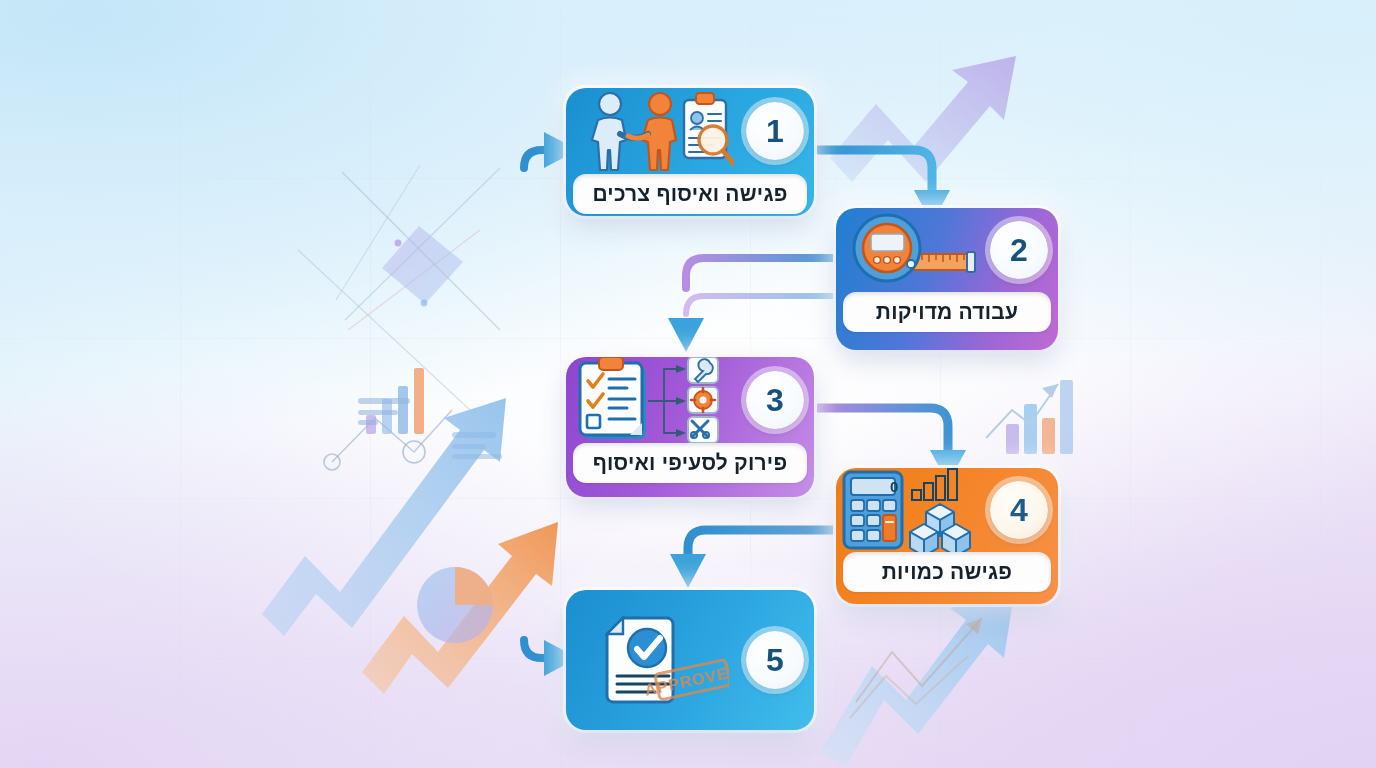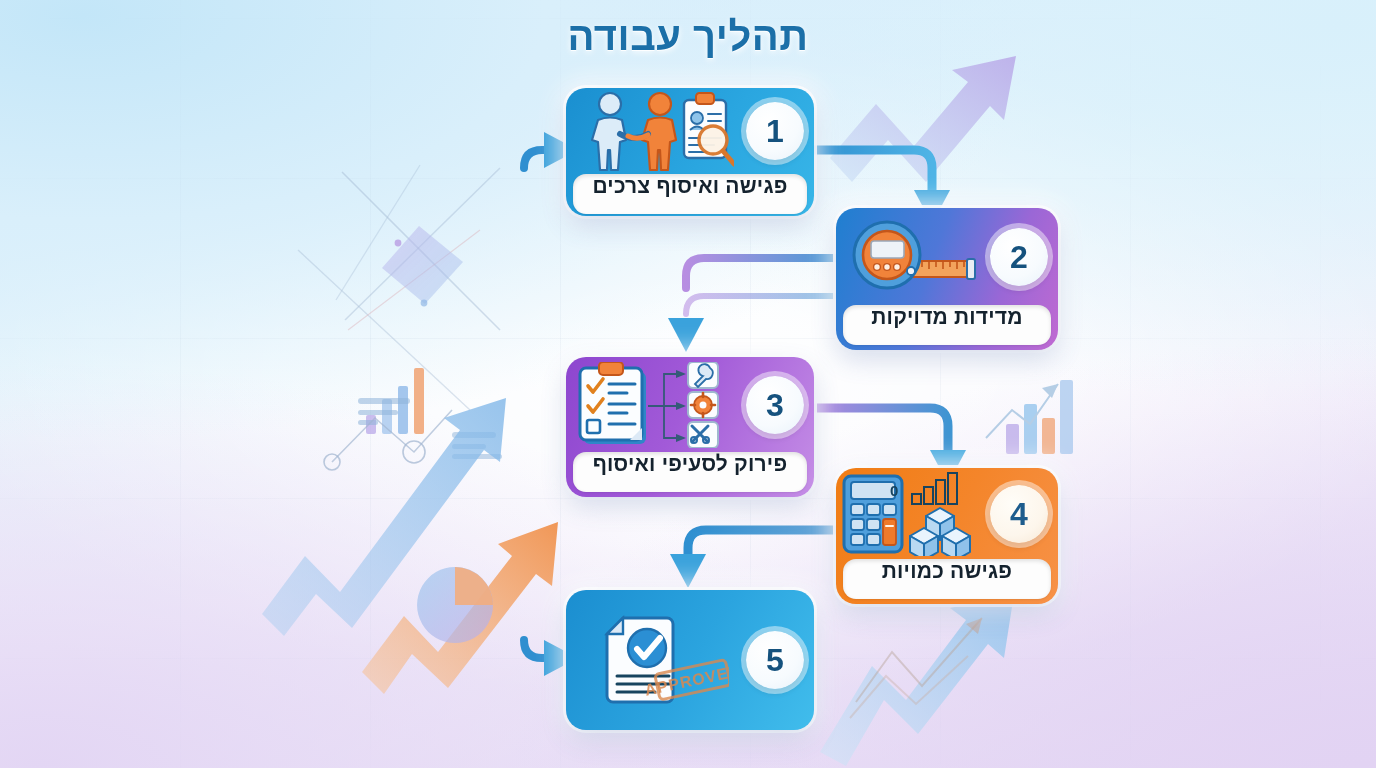--- a/index.html
+++ b/index.html
@@ -41,22 +41,22 @@
     position:relative;z-index:3;width:58px;height:58px;border-radius:50%;
     background:radial-gradient(circle at 38% 32%,#ffffff 0%,#f7fbfe 58%,#e8f2fa 100%);
     box-shadow:0 0 0 5px rgba(255,255,255,.45), 0 3px 7px rgba(0,0,0,.18);
     display:flex;align-items:center;justify-content:center;flex:none;margin-inline-end:8px;
   }
   .badge span{font-size:32px;font-weight:700;color:#15527e;line-height:1;font-family:"Liberation Sans",sans-serif;}
   .badge.warm{background:radial-gradient(circle at 38% 32%,#fffdf8 0%,#fdf6ec 60%,#f6e7d4 100%);}
   .badge.warm span{color:#1d5c8d;}
   .card-art{flex:1;display:flex;align-items:center;justify-content:center;gap:6px;position:relative;z-index:2;}
   .card-label{
-    margin:0 7px 5px 7px;background:#fdfdfd;border-radius:13px;
-    min-height:40px;display:flex;justify-content:center;
+    margin:0 7px 18px 7px;background:#fdfdfd;border-radius:13px;
+    min-height:40px;display:flex;align-items:center;justify-content:center;
     box-shadow:0 2px 4px rgba(0,0,0,.12) inset, 0 1px 2px rgba(0,0,0,.08);
   }
   .card-label span{
     font-size:21px;font-weight:700;color:#14222e;letter-spacing:.2px;
     direction:rtl;white-space:nowrap;
   }
 
   #card1{left:566px;top:88px;width:248px;height:128px;
     background:linear-gradient(125deg,#1a8fd0 0%,#2aa6e0 55%,#38b6e8 100%);}
   #card2{left:836px;top:208px;width:222px;height:142px;
@@ -166,24 +166,20 @@
         <rect x="1006" y="424" width="13" height="30" rx="2" fill="#b9a8e8"></rect>
         <rect x="1024" y="404" width="13" height="50" rx="2" fill="#8fc2ec"></rect>
         <rect x="1042" y="418" width="13" height="36" rx="2" fill="#f0a272"></rect>
         <rect x="1060" y="380" width="13" height="74" rx="2" fill="#a8c8ee"></rect>
         <polyline points="986,438 1012,410 1030,424 1058,384" fill="none" stroke="#9fc0de" stroke-width="2"></polyline>
         <polygon points="1058,384 1042,388 1052,398" fill="#9fc0de"></polygon>
       </g>
     </svg>
   </div>
 
-  <div style="position:absolute;left:0;top:14px;width:1376px;text-align:center;">
-    <span style="font-size:40px;font-weight:700;color:#1b6fa8;letter-spacing:.5px;
-                 text-shadow:0 2px 6px rgba(255,255,255,.95),0 1px 0 rgba(255,255,255,.9);">תהליך עבודה</span>
-  </div>
 
   <svg id="flow" viewBox="0 0 1376 768">
     <defs>
       <linearGradient id="aBlue" x1="0" y1="0" x2="1" y2="0">
         <stop offset="0%" stop-color="#2f8fd0"></stop>
           <stop offset="100%" stop-color="#4fb4e6"></stop>
       </linearGradient>
       <linearGradient id="aBlueV" x1="0" y1="0" x2="0" y2="1">
         <stop offset="0%" stop-color="#2f8fd0"></stop>
           <stop offset="100%" stop-color="#4fb4e6"></stop>
@@ -314,21 +310,21 @@
           <g fill="#fdf0e3" stroke="#c4561a" stroke-width="1.4">
             <circle cx="26" cy="50" r="3.4"></circle>
               <circle cx="36" cy="50" r="3.4"></circle>
               <circle cx="46" cy="50" r="3.4"></circle>
           </g>
           <circle cx="60" cy="54" r="4" fill="#eef3f8" stroke="#1f6fae" stroke-width="1.8"></circle>
         </svg>
       </div>
     </div>
     <div class="card-label">
-      <span>מדידות מדויקות</span>
+      <span>עבודה מדויקות</span>
     </div>
   </div>
 
   <div class="card" id="card3">
     <div class="card-body">
       <div class="badge">
         <span>3</span>
       </div>
       <div class="card-art">
         <svg width="160" height="86" viewBox="0 0 160 86">

